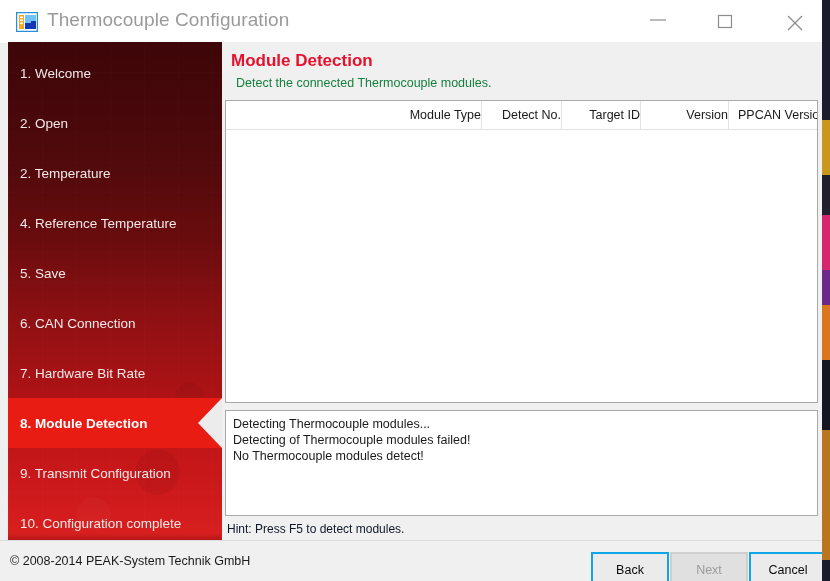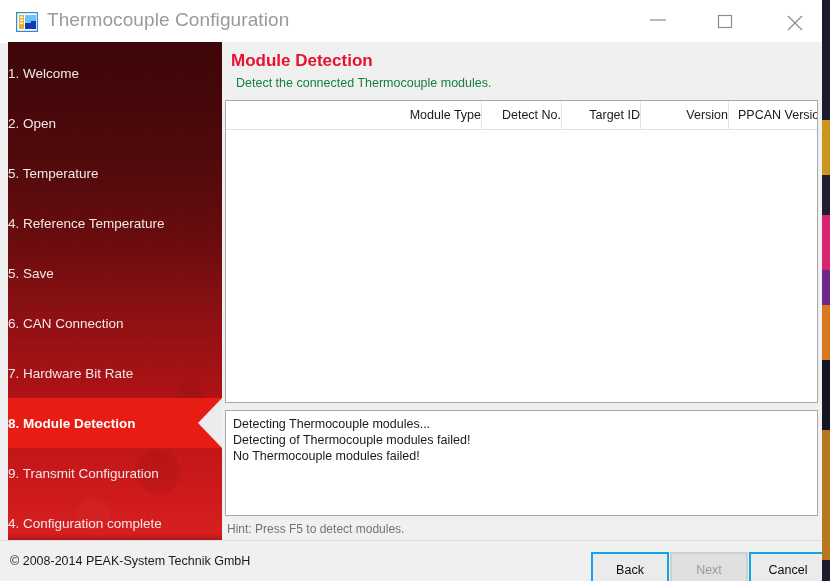--- a/index.html
+++ b/index.html
@@ -122,20 +122,21 @@
   }
   .nav-item {
     position: absolute;
     left: 0;
     width: 214px;
     height: 50px;
     display: flex;
     align-items: center;
     color: #f2e8e8;
     font-size: 13.5px;
+    padding-left: 12px;
     box-sizing: border-box;
     cursor: default;
     white-space: nowrap;
   }
   .nav-item.active {
     background: #e81c12;
     color: #ffffff;
     font-weight: bold;
     z-index: 5;
   }
@@ -220,21 +221,21 @@
   .log-line {
     font-size: 12.5px;
     line-height: 16px;
     color: #1a1a1a;
     white-space: nowrap;
   }
   .hint {
     position: absolute;
     left: 5px; top: 480px;
     font-size: 12px;
-    color: #737373;
+    color: #0f172a;
     font-weight: 500;
     white-space: nowrap;
   }
 
   
   .footer {
     position: absolute;
     left: 0; top: 540px;
     width: 822px;
     height: 41px;
@@ -317,21 +318,21 @@
     <div class="mosaic"></div>
     <div class="mosaic2"></div>
 
     <div class="nav-item" style="top:6px">
         <span>1. Welcome</span>
       </div>
     <div class="nav-item" style="top:56px">
         <span>2. Open</span>
       </div>
     <div class="nav-item" style="top:106px">
-        <span>5. Temperature</span>
+        <span>2. Temperature</span>
       </div>
     <div class="nav-item" style="top:156px">
         <span>4. Reference Temperature</span>
       </div>
     <div class="nav-item" style="top:206px">
         <span>5. Save</span>
       </div>
     <div class="nav-item" style="top:256px">
         <span>6. CAN Connection</span>
       </div>
@@ -341,21 +342,21 @@
 
     <div class="nav-item active" style="top:356px">
       <span>8. Module Detection</span>
       <span class="nav-arrow"></span>
     </div>
 
     <div class="nav-item" style="top:406px">
         <span>9. Transmit Configuration</span>
       </div>
     <div class="nav-item" style="top:456px">
-        <span>4. Configuration complete</span>
+        <span>10. Configuration complete</span>
       </div>
   </div>
   <div class="footer-strip"></div>
 
   <div class="content">
 
     <div class="page-title">Module Detection</div>
     <div class="page-sub">Detect the connected Thermocouple modules.</div>
 
     <div class="table-panel">
@@ -365,21 +366,21 @@
         <div class="th" style="left:336px; width:79px;">Target ID</div>
         <div class="th" style="left:415px; width:88px;">Version</div>
         <div class="th" style="left:503px; width:90px; border-right:none;">PPCAN Version</div>
       </div>
       <div class="tbody"></div>
     </div>
 
     <div class="log-panel">
       <div class="log-line">Detecting Thermocouple modules...</div>
       <div class="log-line">Detecting of Thermocouple modules failed!</div>
-      <div class="log-line">No Thermocouple modules failed!</div>
+      <div class="log-line">No Thermocouple modules detect!</div>
     </div>
 
     <div class="hint">Hint: Press F5 to detect modules.</div>
   </div>
 
   <div class="footer">
     <div class="copyright">© 2008-2014 PEAK-System Technik GmbH</div>
     <button class="btn btn-back">Back</button>
     <button class="btn btn-next" disabled="">Next</button>
     <button class="btn btn-cancel">Cancel</button>

